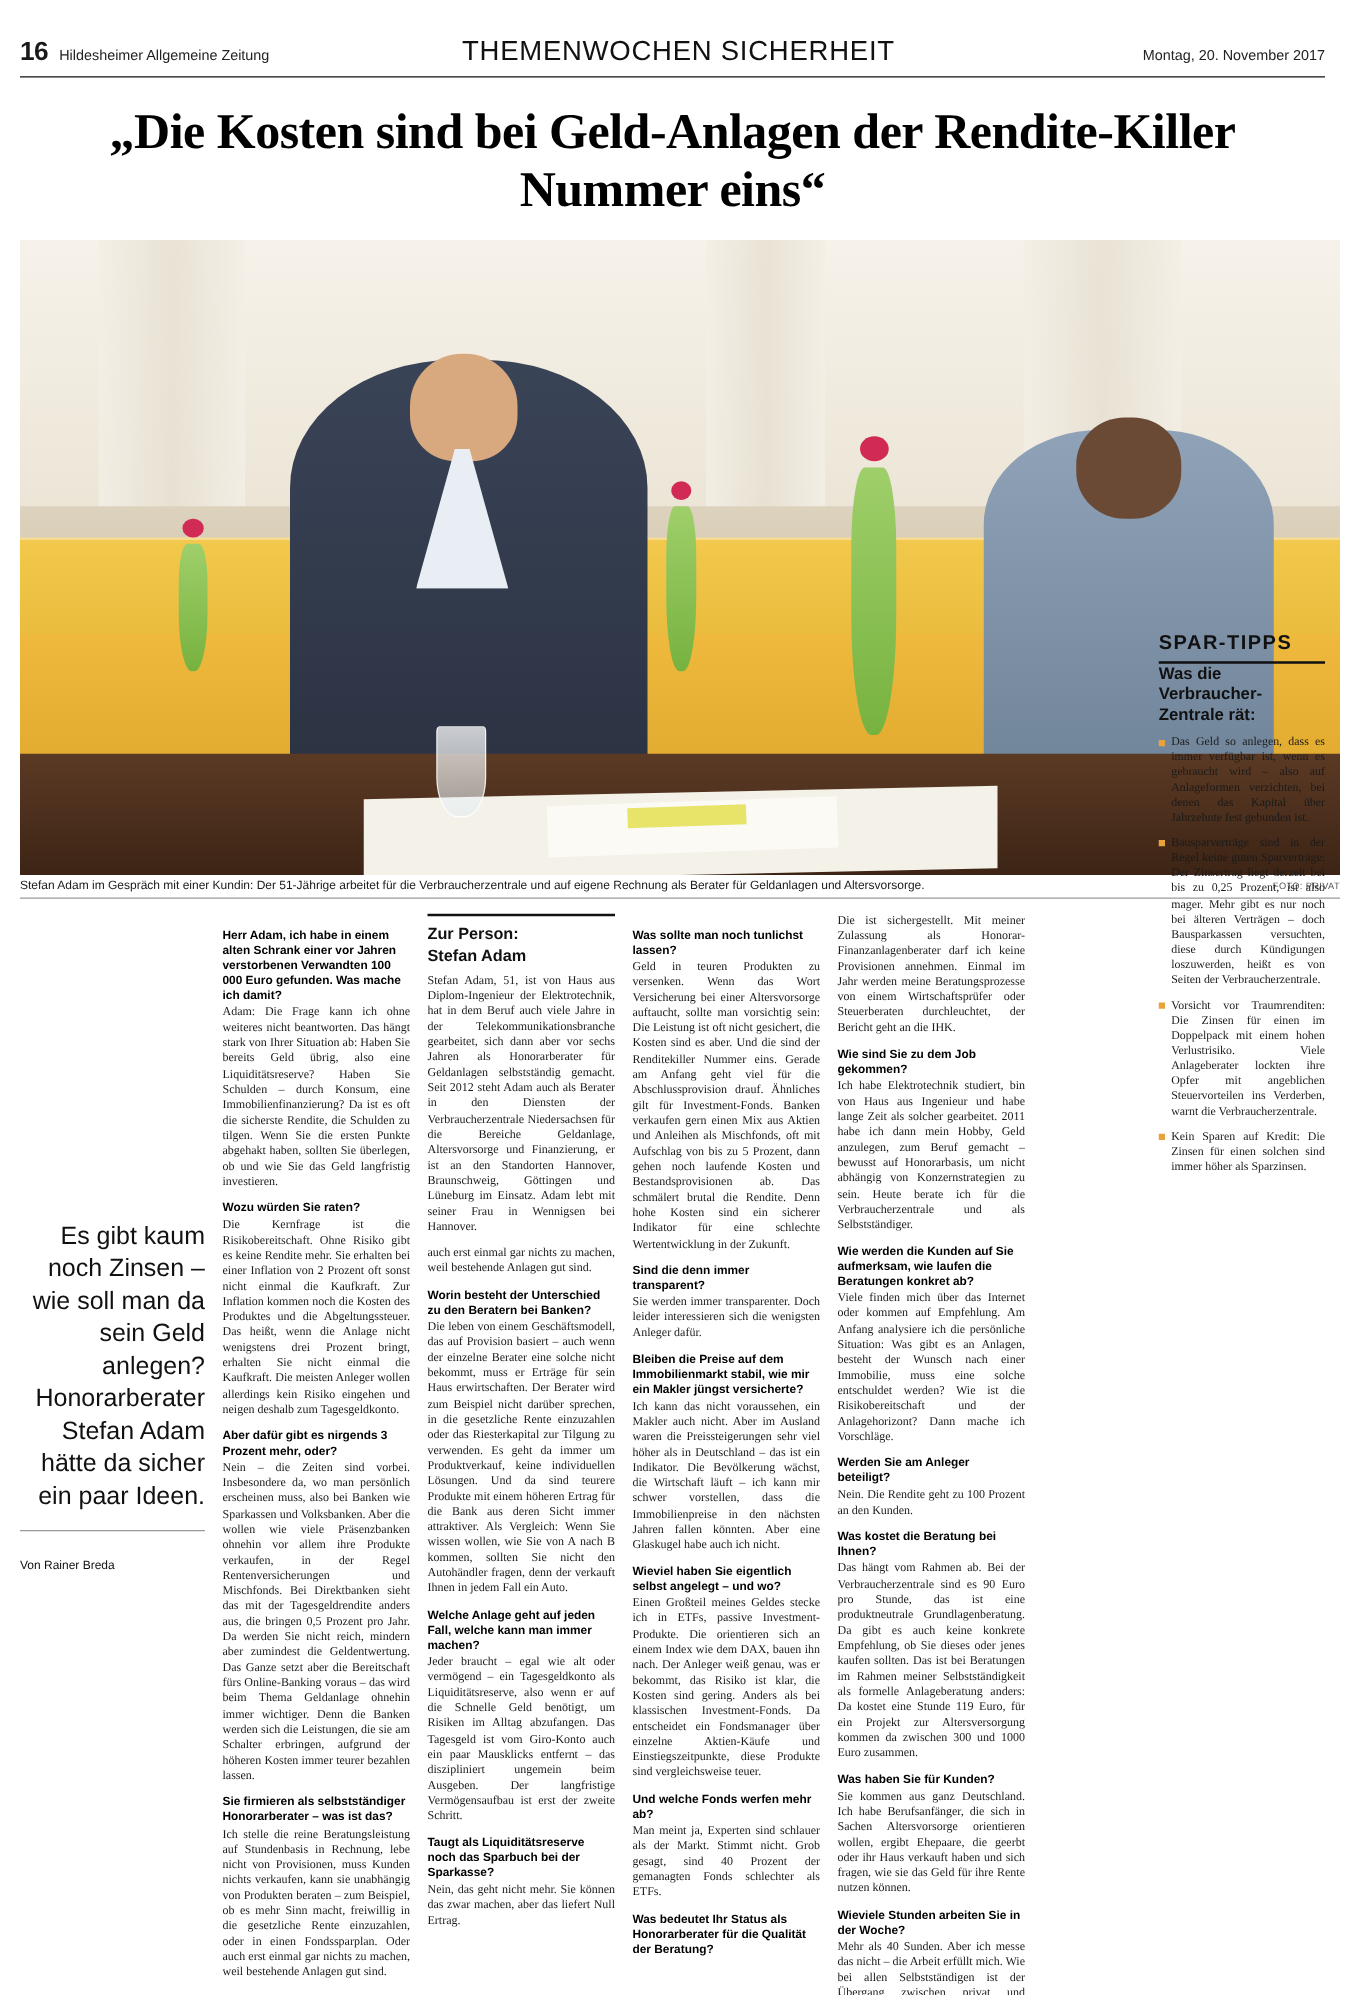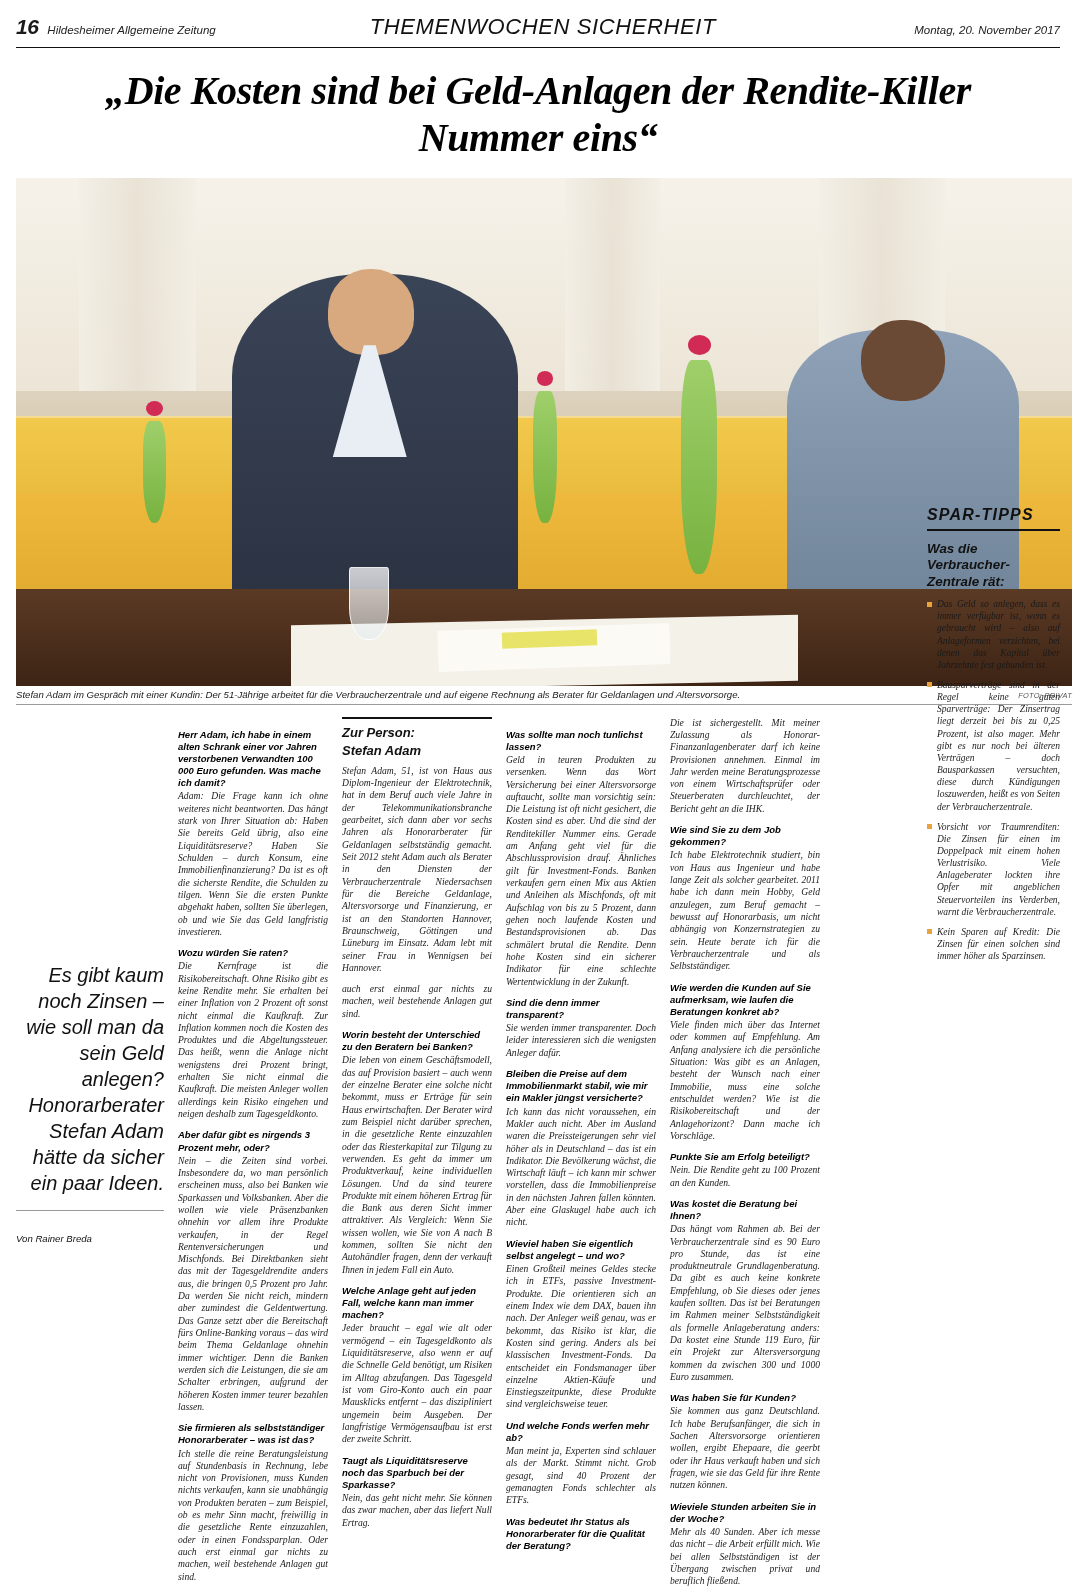--- a/index.html
+++ b/index.html
@@ -13,22 +13,21 @@
     font-family: "Liberation Serif", serif;
     color: #1a1a1a;
     position: relative;
     overflow: hidden;
   }
   .page {
     width: 1076px;
     height: 1596px;
     position: relative;
     box-sizing: border-box;
-    padding: 2px 16px;
-    font-style: italic;
+    padding: 16px 16px;
   }
 
   
   .masthead {
     display: flex;
     align-items: baseline;
     padding-top: 12px;
     border-bottom: 1.5px solid #111;
     padding-bottom: 7px;
   }
@@ -294,21 +293,21 @@
     text-align: left;
     color: #111;
     border-bottom: 2px solid #111;
     padding-bottom: 5px;
   }
   .rail-title {
     font-family: "Liberation Sans", sans-serif;
     font-weight: bold;
     font-size: 13.4px;
     line-height: 1.22;
-    margin-top: 10px;
+    margin-top: 0;
     margin-bottom: 8px;
     color: #111;
   }
   .tip {
     position: relative;
     font-size: 9.5px;
     line-height: 1.28;
     text-align: justify;
     hyphens: auto;
     padding-left: 10px;
@@ -416,21 +415,21 @@
       <p>Man meint ja, Experten sind schlauer als der Markt. Stimmt nicht. Grob gesagt, sind 40 Prozent der gemanagten Fonds schlechter als ETFs.</p>
       <div class="q">Was bedeutet Ihr Status als Honorarberater für die Qualität der Beratung?</div>
     </div>
 
     <div class="col">
       <p>Die ist sichergestellt. Mit meiner Zulassung als Honorar-Finanzanlagenberater darf ich keine Provisionen annehmen. Einmal im Jahr werden meine Beratungsprozesse von einem Wirtschaftsprüfer oder Steuerberaten durchleuchtet, der Bericht geht an die IHK.</p>
       <div class="q">Wie sind Sie zu dem Job gekommen?</div>
       <p>Ich habe Elektrotechnik studiert, bin von Haus aus Ingenieur und habe lange Zeit als solcher gearbeitet. 2011 habe ich dann mein Hobby, Geld anzulegen, zum Beruf gemacht – bewusst auf Honorarbasis, um nicht abhängig von Konzernstrategien zu sein. Heute berate ich für die Verbraucherzentrale und als Selbstständiger.</p>
       <div class="q">Wie werden die Kunden auf Sie aufmerksam, wie laufen die Beratungen konkret ab?</div>
       <p>Viele finden mich über das Internet oder kommen auf Empfehlung. Am Anfang analysiere ich die persönliche Situation: Was gibt es an Anlagen, besteht der Wunsch nach einer Immobilie, muss eine solche entschuldet werden? Wie ist die Risikobereitschaft und der Anlagehorizont? Dann mache ich Vorschläge.</p>
-      <div class="q">Punkte Sie am Erfolg beteiligt?</div>
+      <div class="q">Werden Sie am Anleger beteiligt?</div>
       <p>Nein. Die Rendite geht zu 100 Prozent an den Kunden.</p>
       <div class="q">Was kostet die Beratung bei Ihnen?</div>
       <p>Das hängt vom Rahmen ab. Bei der Verbraucherzentrale sind es 90 Euro pro Stunde, das ist eine produktneutrale Grundlagenberatung. Da gibt es auch keine konkrete Empfehlung, ob Sie dieses oder jenes kaufen sollten. Das ist bei Beratungen im Rahmen meiner Selbstständigkeit als formelle Anlageberatung anders: Da kostet eine Stunde 119 Euro, für ein Projekt zur Altersversorgung kommen da zwischen 300 und 1000 Euro zusammen.</p>
       <div class="q">Was haben Sie für Kunden?</div>
       <p>Sie kommen aus ganz Deutschland. Ich habe Berufsanfänger, die sich in Sachen Altersvorsorge orientieren wollen, ergibt Ehepaare, die geerbt oder ihr Haus verkauft haben und sich fragen, wie sie das Geld für ihre Rente nutzen können.</p>
       <div class="q">Wieviele Stunden arbeiten Sie in der Woche?</div>
       <p>Mehr als 40 Sunden. Aber ich messe das nicht – die Arbeit erfüllt mich. Wie bei allen Selbstständigen ist der Übergang zwischen privat und beruflich fließend.</p>
     </div>
 
     <div style="width:133px"></div>

